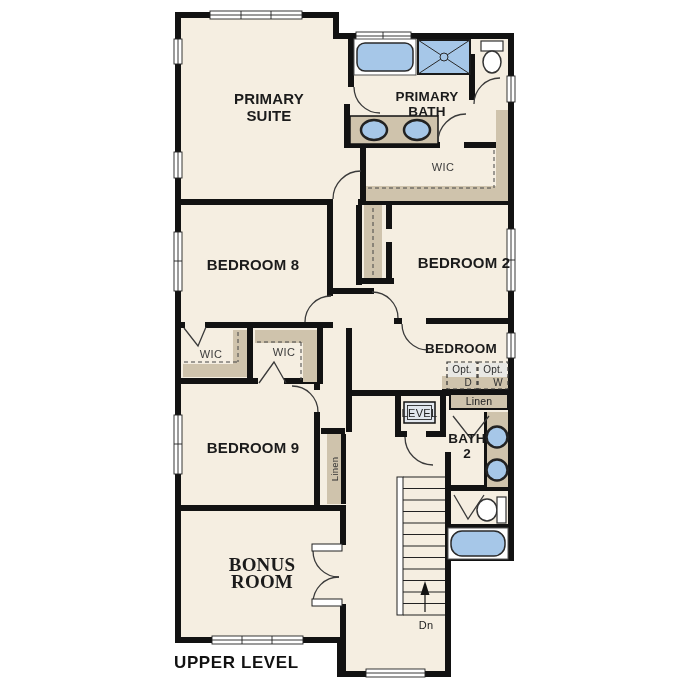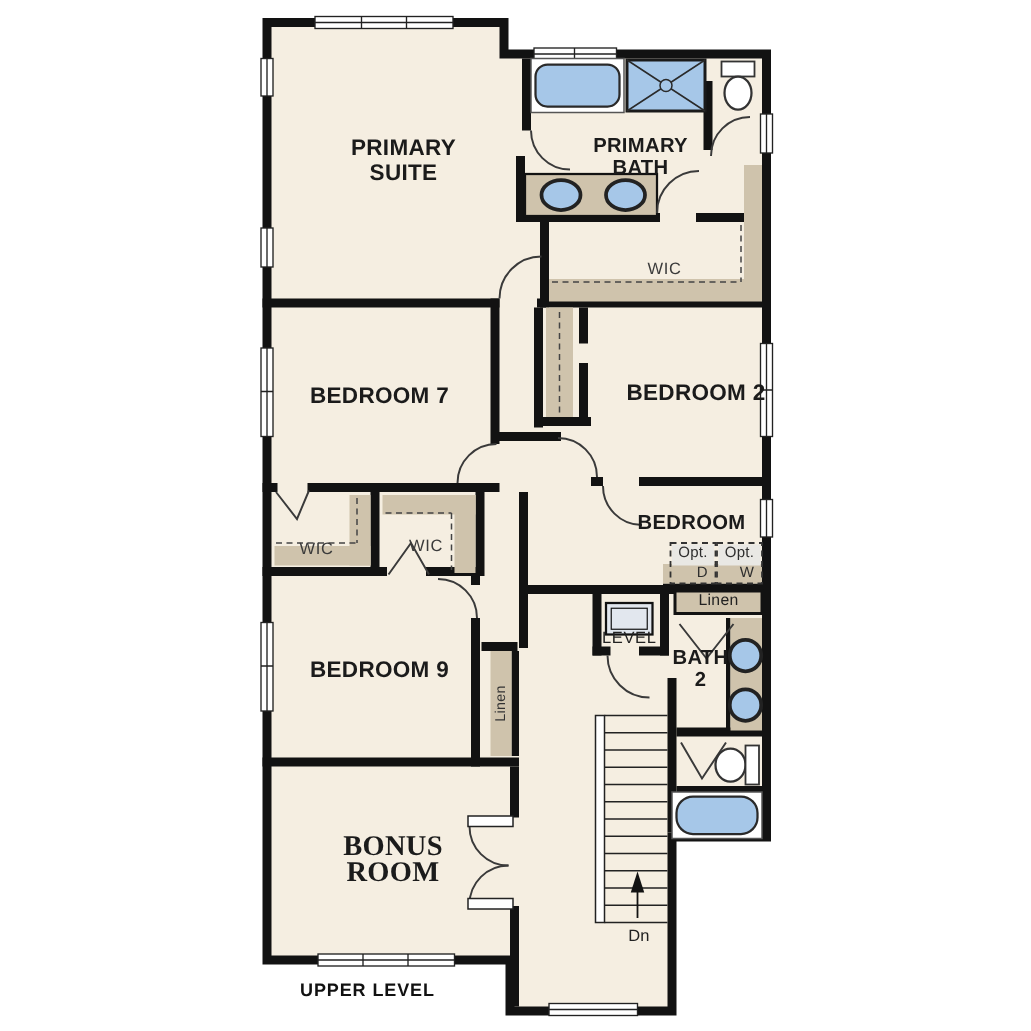--- a/index.html
+++ b/index.html
@@ -4,26 +4,26 @@
 <style>
   html,body{margin:0;padding:0;background:#ffffff;}
   .stage{position:relative;width:561px;height:687px;background:#ffffff;overflow:hidden;
          font-family:"Liberation Sans", sans-serif;}
   .stage svg{position:absolute;left:0;top:0;}
   .lbl{position:absolute;transform:translate(-50%,-50%);font-weight:bold;font-size:15px;
        line-height:17px;color:#1b1b1b;white-space:pre-line;text-align:center;
        letter-spacing:.2px;}
   .lbl.s13{font-size:13.5px;line-height:15px;}
   .lbl.s14{font-size:19px;line-height:17px;font-family:Liberation Serif, serif;}
-  .lbl.thin{font-weight:normal;font-size:11px;color:#3b3b3b;letter-spacing:.4px;margin-top:13px;}
+  .lbl.thin{font-weight:normal;font-size:11px;color:#3b3b3b;letter-spacing:.4px;}
   .lbl.micro{font-weight:normal;font-size:10px;line-height:12.5px;color:#2e2e2e;letter-spacing:.2px;text-align:right;}
   .lbl.small{font-weight:normal;font-size:10.5px;color:#222;}
   .lbl.rot{transform:translate(-50%,-50%) rotate(-90deg);font-weight:normal;font-size:9.5px;color:#333;}
-  .plan-title{position:absolute;left:174px;top:653px;font-weight:bold;font-size:12px;
-       color:#111;letter-spacing:.6px;margin-left:26px;}
+  .plan-title{position:absolute;left:174px;top:653px;font-weight:bold;font-size:17px;
+       color:#111;letter-spacing:.6px;}
 </style>
 </head>
 <body>
 
 <div class="stage">
 <svg width="687" height="687" viewBox="0 0 687 687">
 
   <g>
     <path d="M175,12 H339 V33 H514 V561 H451 V677 H337 V643 H175 Z" fill="#121212"></path>
     <path d="M181,18 H333 V39 H508 V555 H445 V671 H343 V637 H181 Z" fill="#f5eee1"></path>
@@ -175,21 +175,21 @@
     <path d="M425,612 V589" stroke="#121212" stroke-width="1.2" fill="none"></path>
     <polygon points="425,581 420.5,595 429.5,595" fill="#121212"></polygon>
   </g>
 </svg>
 
   <div class="lbl" style="left:269px;top:107px">PRIMARY
 SUITE</div>
   <div class="lbl s13" style="left:427px;top:104px">PRIMARY
 BATH</div>
   <div class="lbl thin" style="left:443px;top:167px">WIC</div>
-  <div class="lbl" style="left:253px;top:264px">BEDROOM 7</div>
+  <div class="lbl" style="left:253px;top:264px">BEDROOM 8</div>
   <div class="lbl" style="left:464px;top:262px">BEDROOM 2</div>
   <div class="lbl s13" style="left:461px;top:348px">BEDROOM</div>
   <div class="lbl thin" style="left:211px;top:354px">WIC</div>
   <div class="lbl thin" style="left:284px;top:352px">WIC</div>
   <div class="lbl" style="left:253px;top:447px">BEDROOM 9</div>
   <div class="lbl s13" style="left:467px;top:446px;line-height:14.5px">BATH
 2</div>
   <div class="lbl s14" style="left:262px;top:573px">BONUS
 ROOM</div>
   <div class="lbl micro" style="left:462px;top:376px">Opt.

